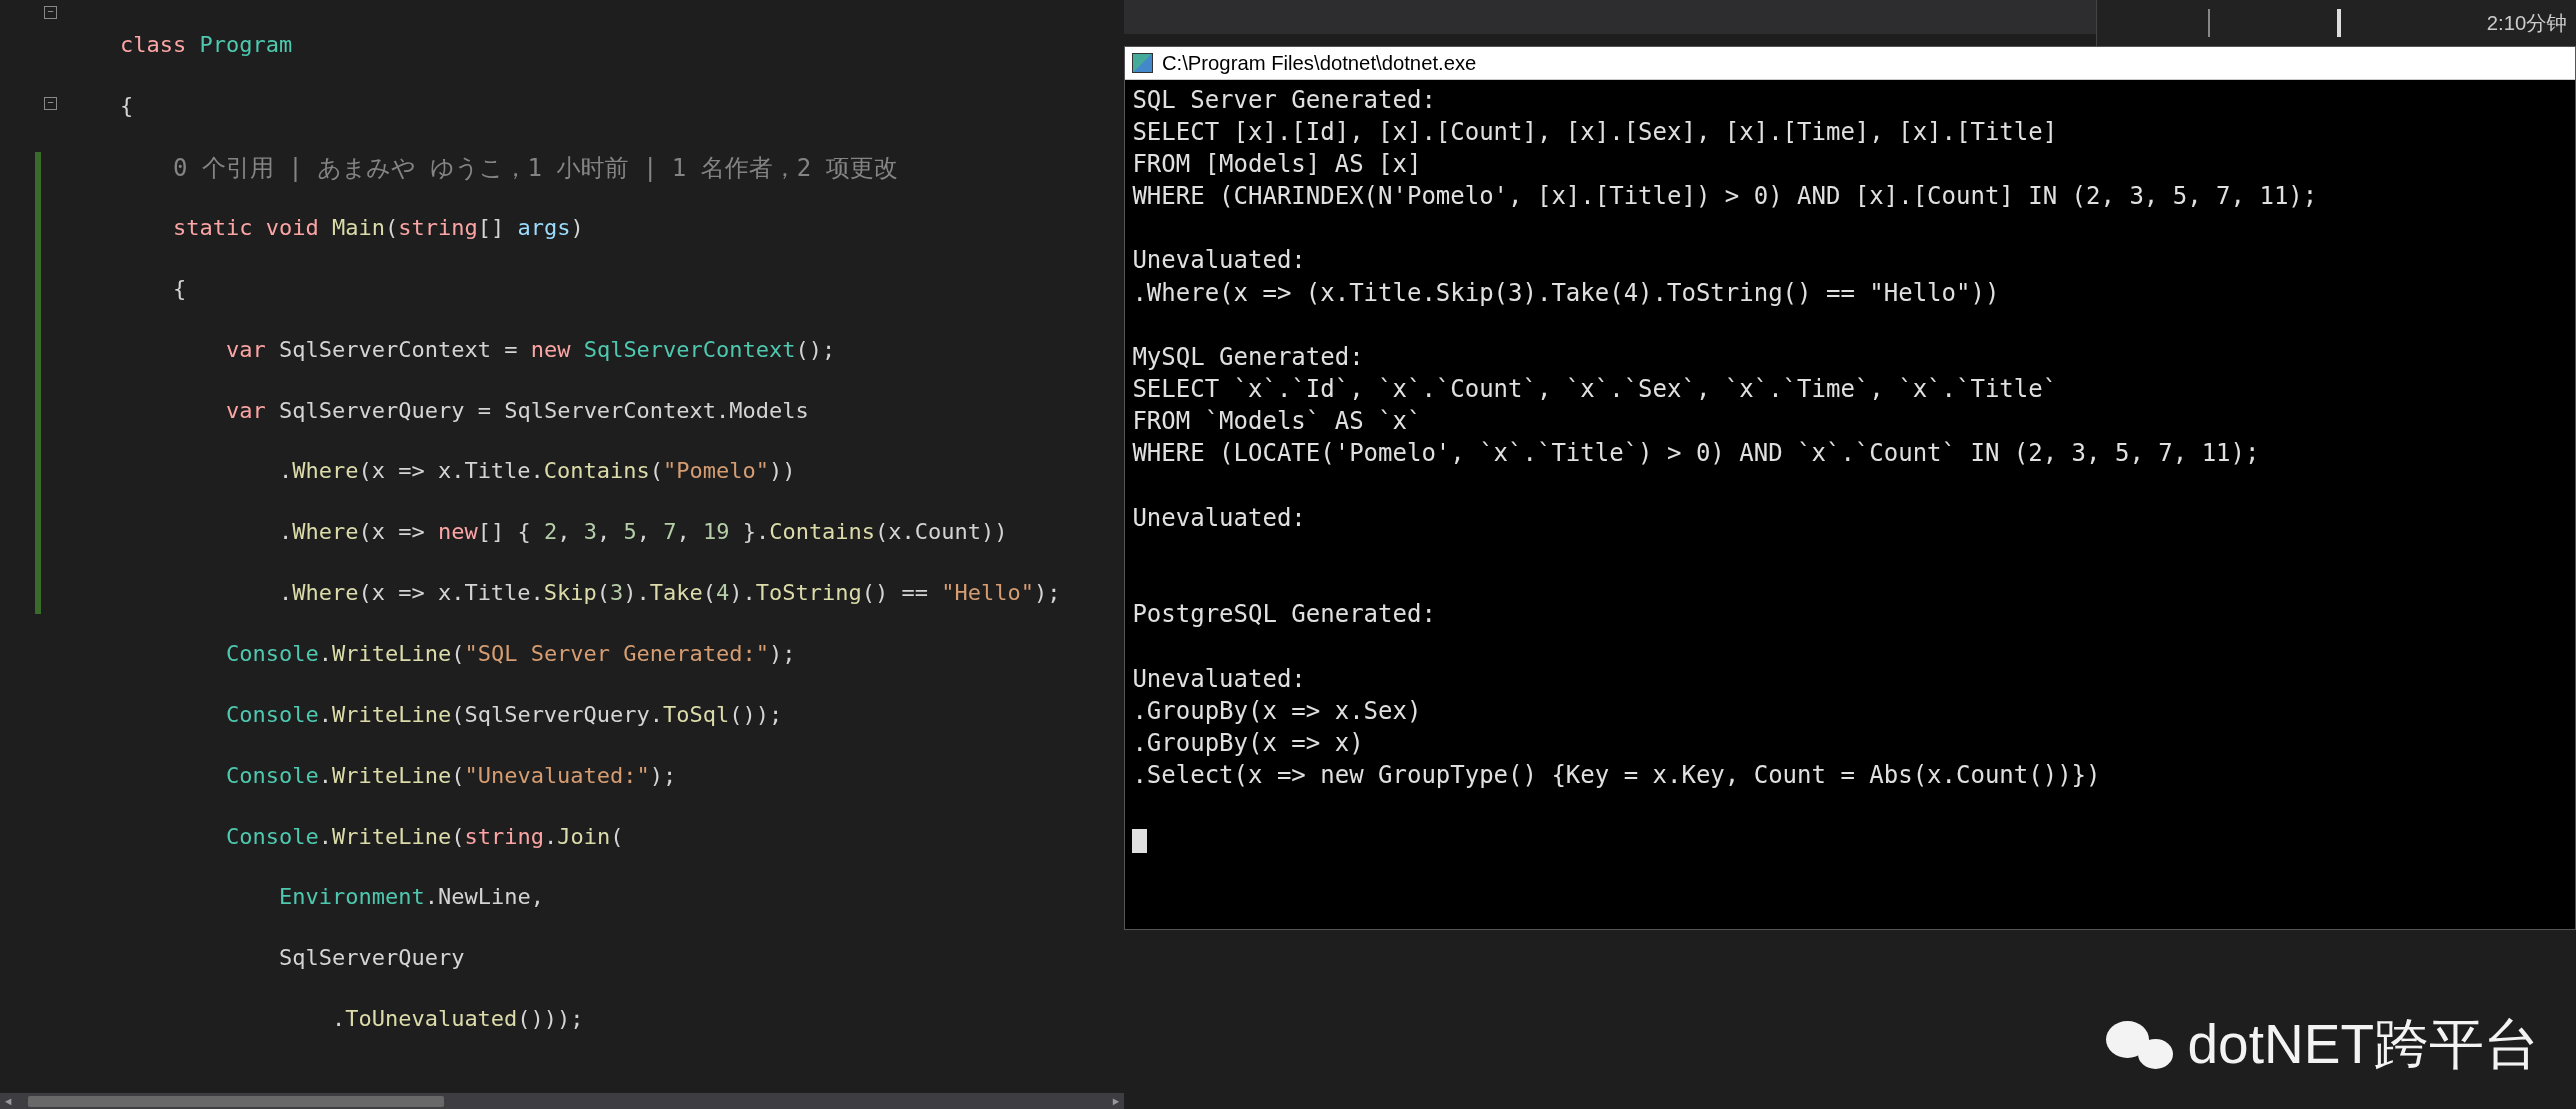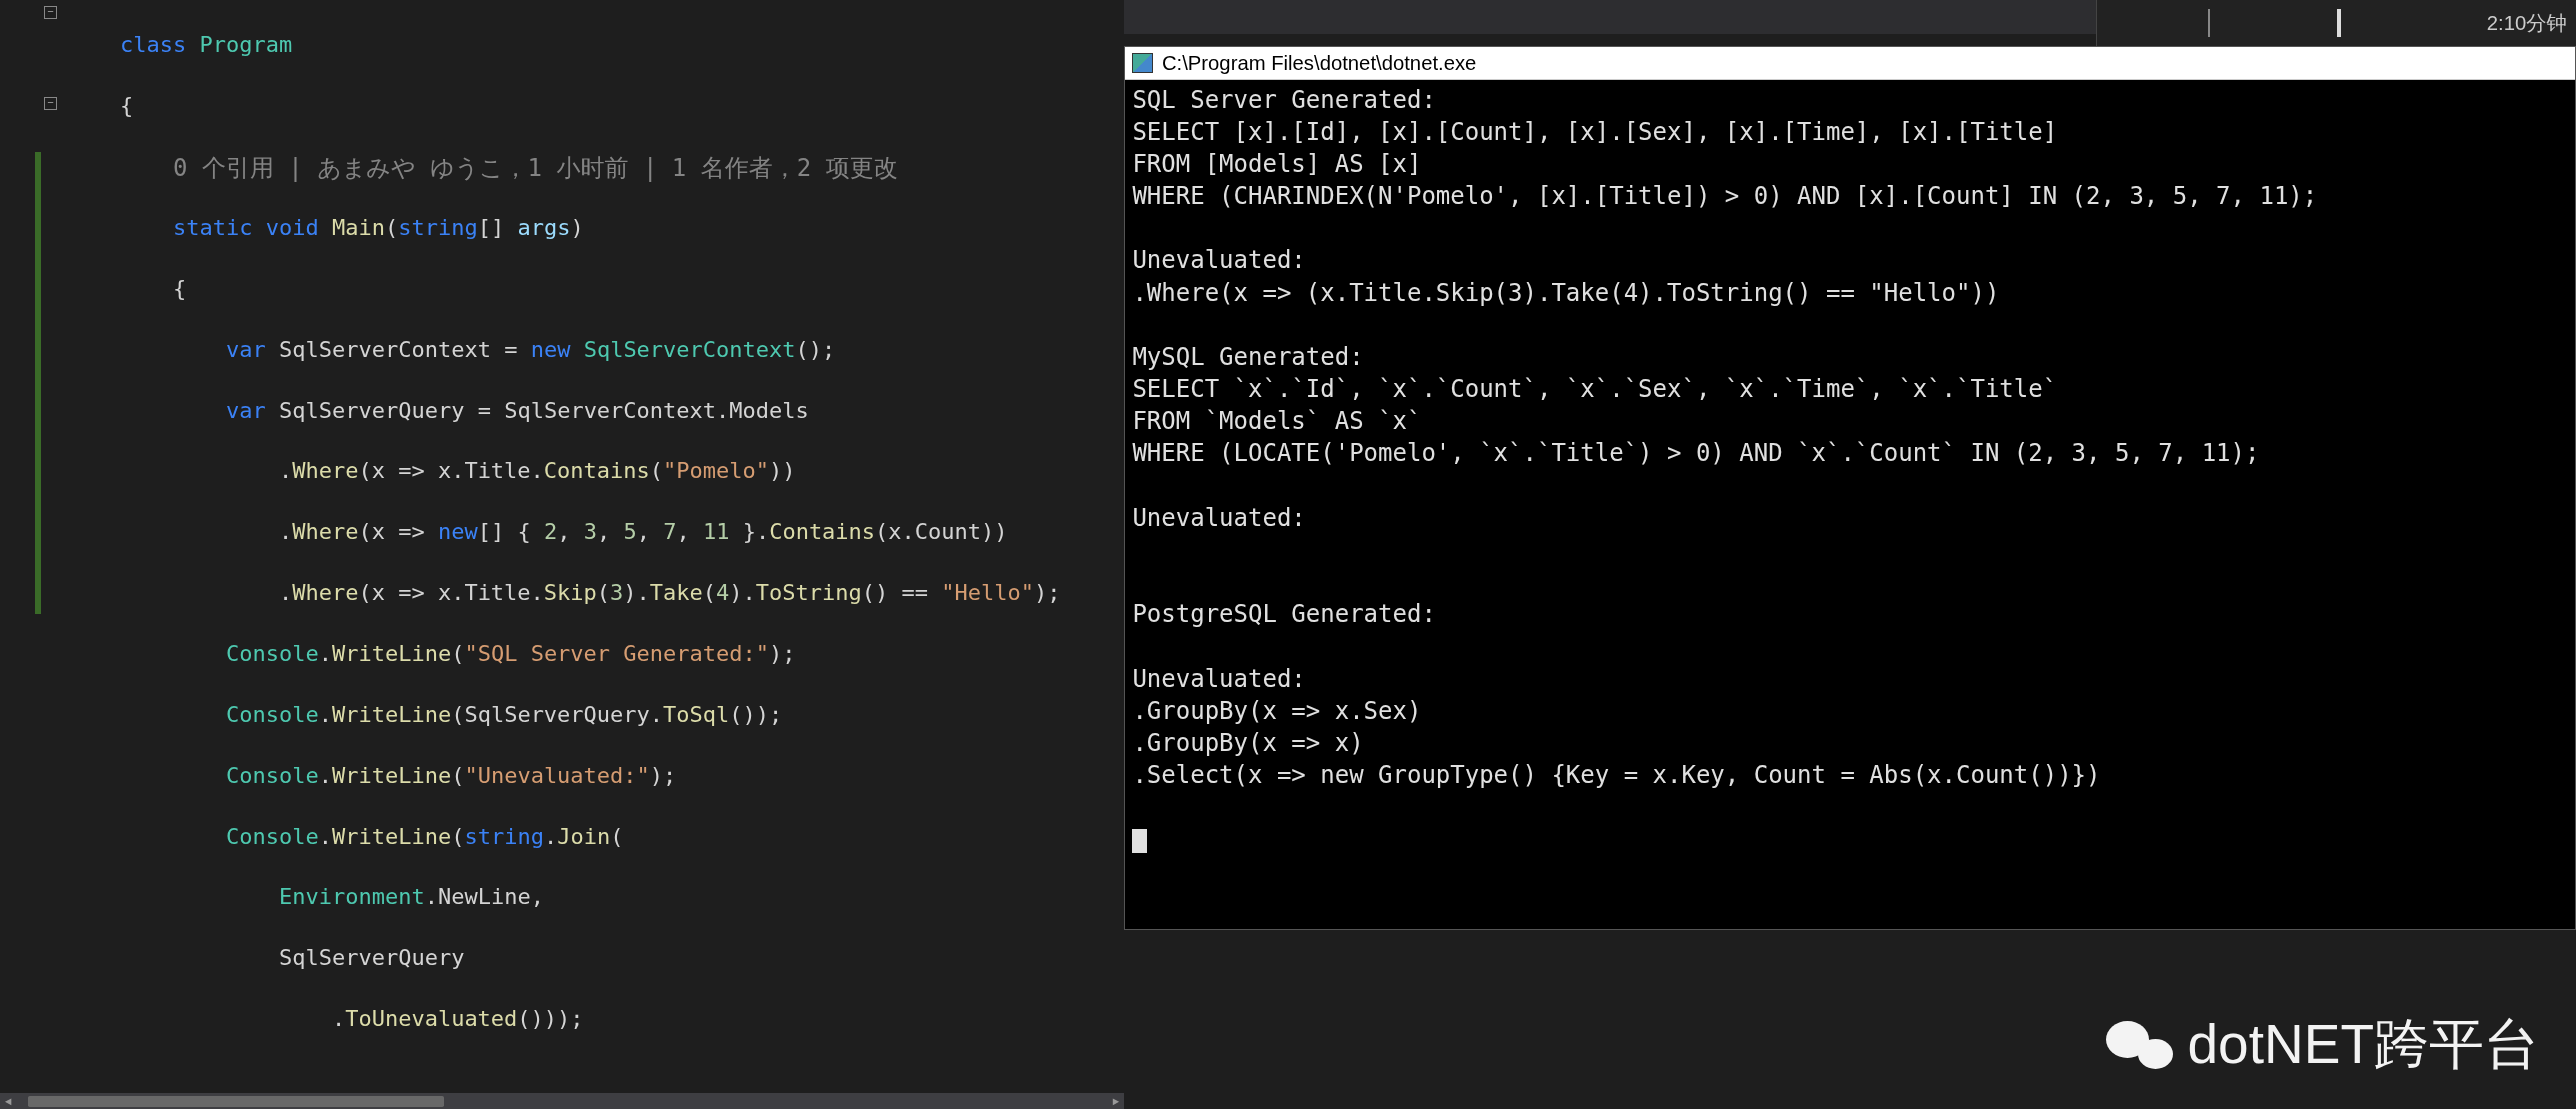--- a/index.html
+++ b/index.html
@@ -26,21 +26,21 @@
   color: #aaa; font-size: 11px; line-height: 1;
 }
 .change-bar {
   position: absolute; left: 35px; width: 5.5px; background: #3a6b28;
 }
 .code {
   position: absolute; left: 65px; top: 0; right: 0;
   white-space: pre; font-family: Consolas, monospace;
 }
 .line { display: block; height: 30.5px; padding-left: 55px; }
-.kw { color: #3b82f6; }
+.kw { color: #fca5a5; }
 .type { color: #4ec9b0; }
 .method { color: #dcdcaa; }
 .str { color: #d69d72; }
 .num { color: #b5cea8; }
 .comment { color: #848484; font-size: 24px; }
 .punct { color: #d4d4d4; }
 .param { color: #9cdcfe; }
 
 .console-window {
   position: absolute; left: 1124px; top: 46px; width: 1452px; height: 884px;
@@ -130,21 +130,21 @@
   </div>
   <div class="code">
 <span class="line"><span class="kw">class</span> <span class="type">Program</span></span>
 <span class="line"><span class="punct">{</span></span>
 <span class="line">    <span class="comment">0 个引用 | あまみや ゆうこ，1 小时前 | 1 名作者，2 项更改</span></span>
 <span class="line">    <span class="kw">static</span> <span class="kw">void</span> <span class="method">Main</span>(<span class="kw">string</span>[] <span class="param">args</span>)</span>
 <span class="line">    {</span>
 <span class="line">        <span class="kw">var</span> <span>SqlServerContext</span> = <span class="kw">new</span> <span class="type">SqlServerContext</span>();</span>
 <span class="line">        <span class="kw">var</span> <span>SqlServerQuery</span> = <span>SqlServerContext</span>.<span>Models</span></span>
 <span class="line">            .<span class="method">Where</span>(x =&gt; x.Title.<span class="method">Contains</span>(<span class="str">"Pomelo"</span>))</span>
-<span class="line">            .<span class="method">Where</span>(x =&gt; <span class="kw">new</span>[] { <span class="num">2</span>, <span class="num">3</span>, <span class="num">5</span>, <span class="num">7</span>, <span class="num">11</span> }.<span class="method">Contains</span>(x.Count))</span>
+<span class="line">            .<span class="method">Where</span>(x =&gt; <span class="kw">new</span>[] { <span class="num">2</span>, <span class="num">3</span>, <span class="num">5</span>, <span class="num">7</span>, <span class="num">19</span> }.<span class="method">Contains</span>(x.Count))</span>
 <span class="line">            .<span class="method">Where</span>(x =&gt; x.Title.<span class="method">Skip</span>(<span class="num">3</span>).<span class="method">Take</span>(<span class="num">4</span>).<span class="method">ToString</span>() == <span class="str">"Hello"</span>);</span>
 <span class="line">        <span class="type">Console</span>.<span class="method">WriteLine</span>(<span class="str">"SQL Server Generated:"</span>);</span>
 <span class="line">        <span class="type">Console</span>.<span class="method">WriteLine</span>(SqlServerQuery.<span class="method">ToSql</span>());</span>
 <span class="line">        <span class="type">Console</span>.<span class="method">WriteLine</span>(<span class="str">"Unevaluated:"</span>);</span>
 <span class="line">        <span class="type">Console</span>.<span class="method">WriteLine</span>(<span class="kw">string</span>.<span class="method">Join</span>(</span>
 <span class="line">            <span class="type">Environment</span>.<span>NewLine</span>,</span>
 <span class="line">            <span>SqlServerQuery</span></span>
 <span class="line">                .<span class="method">ToUnevaluated</span>()));</span>
 
 

